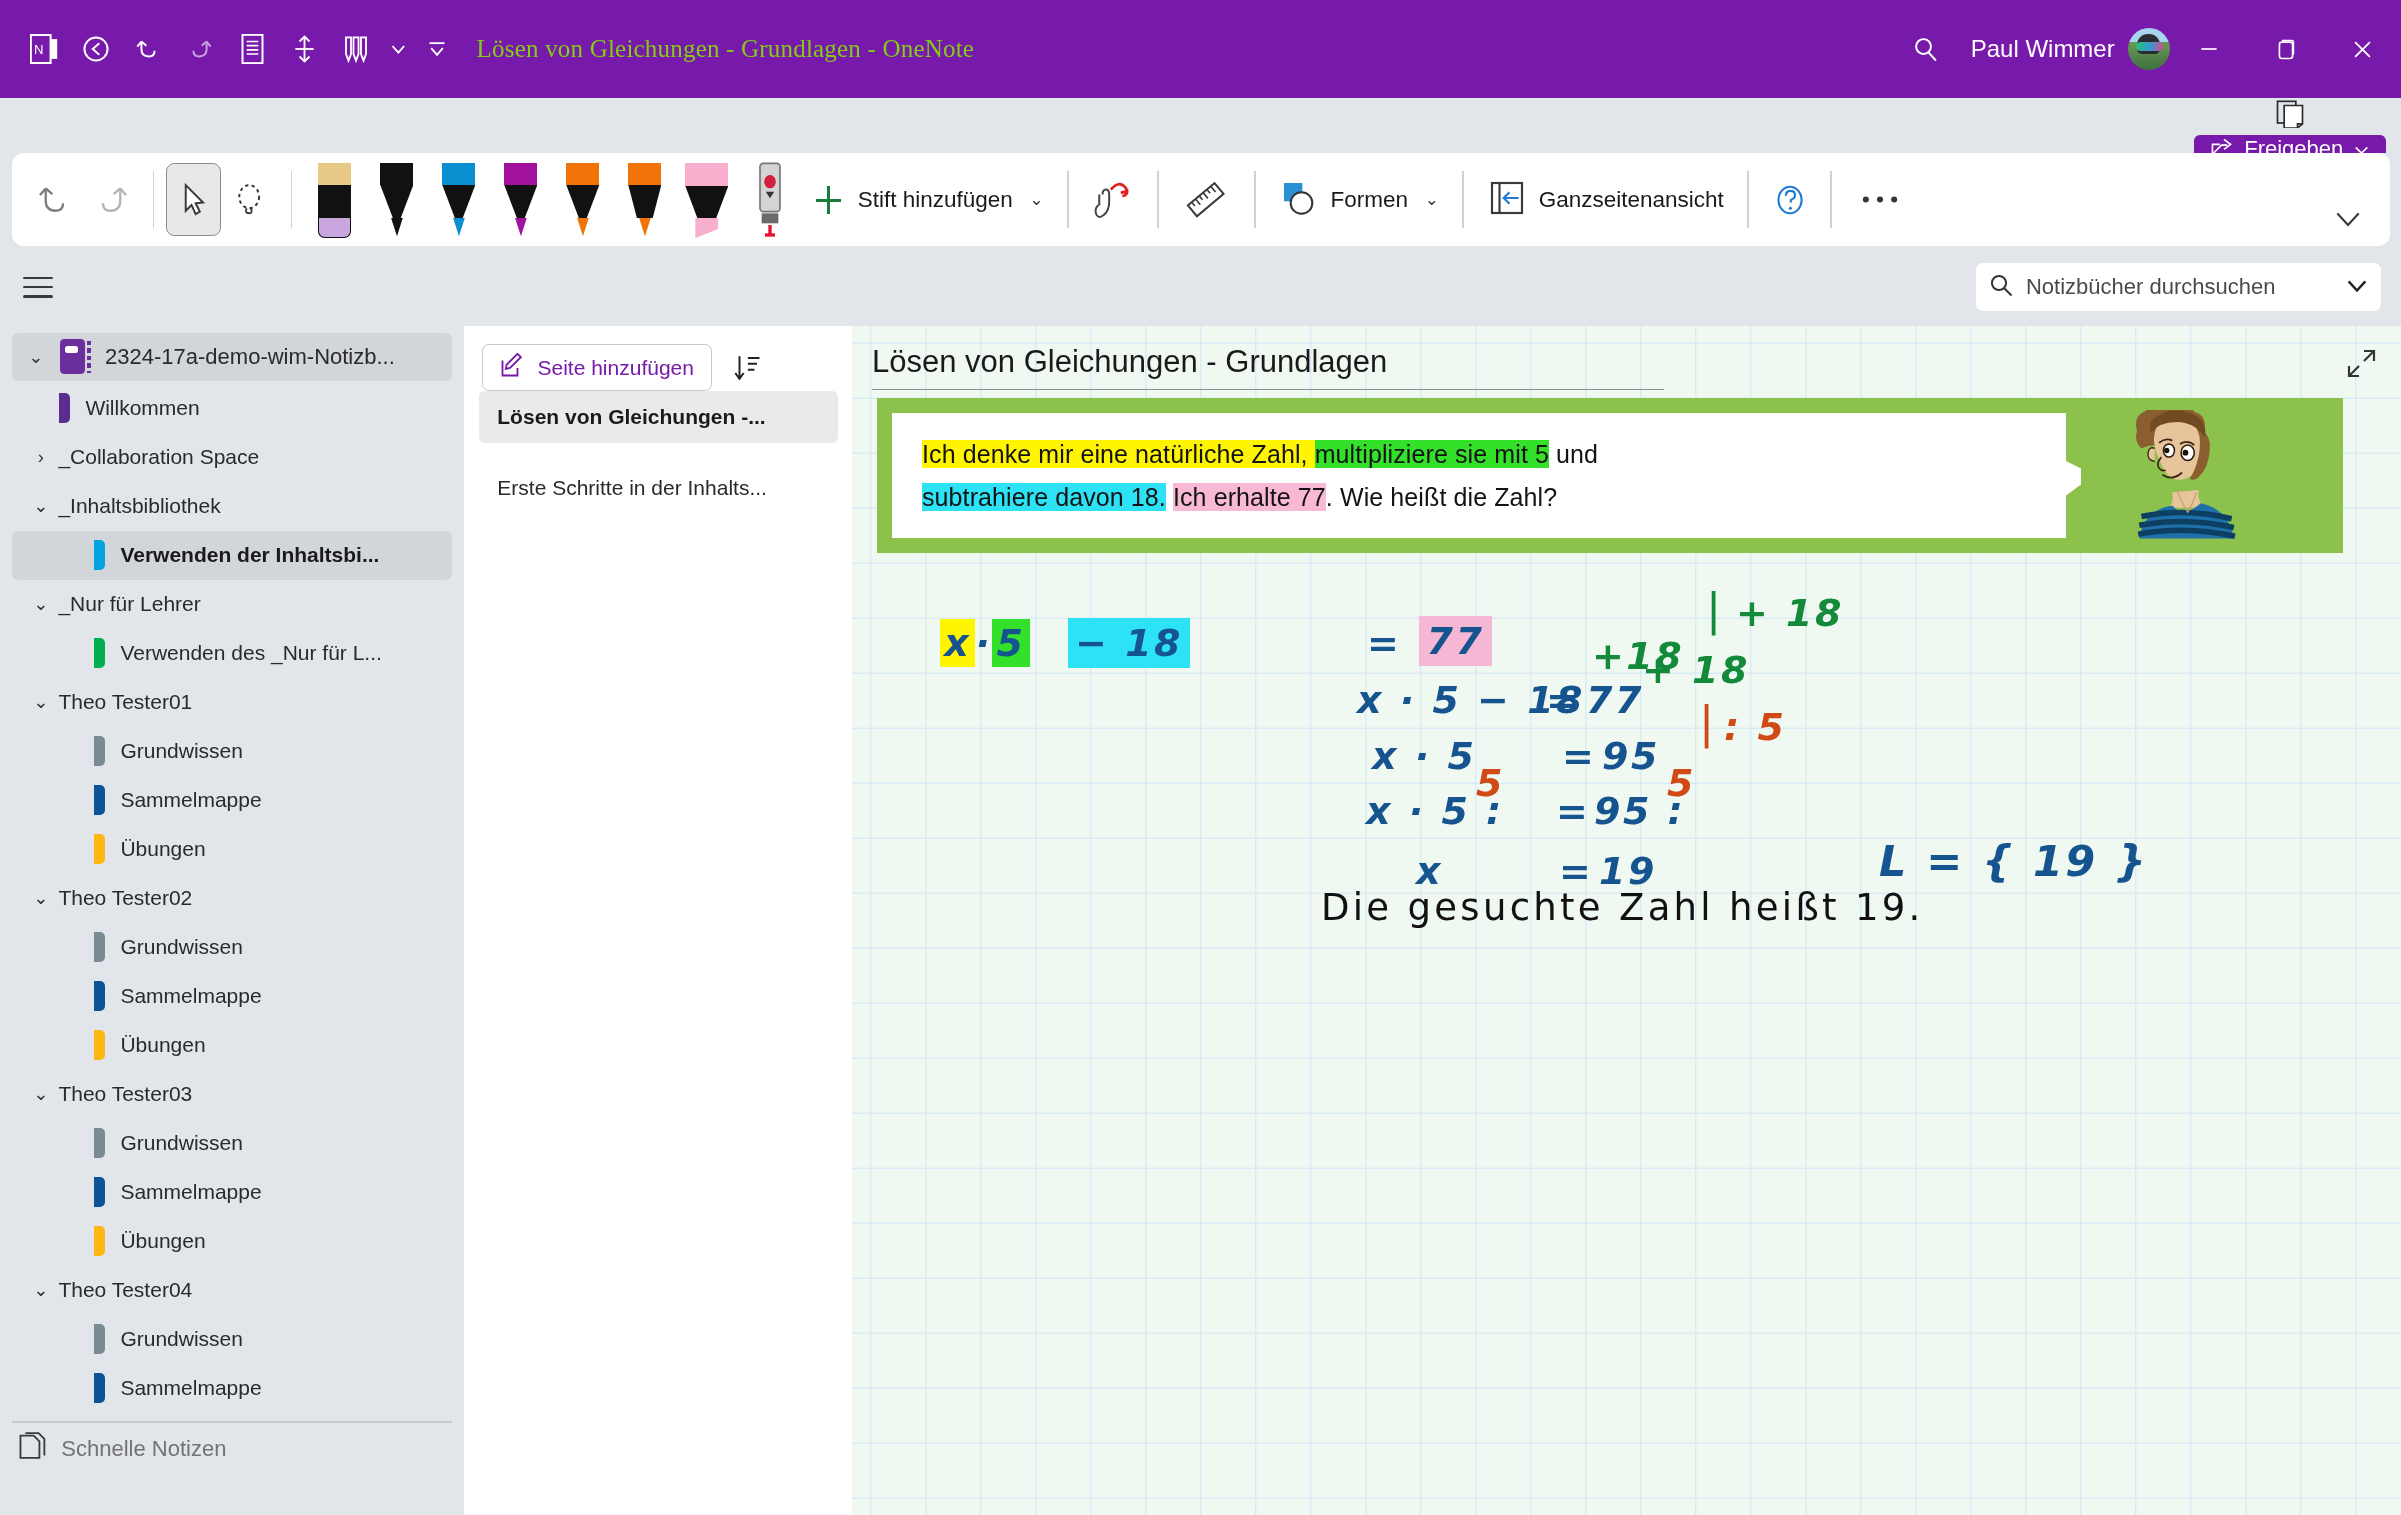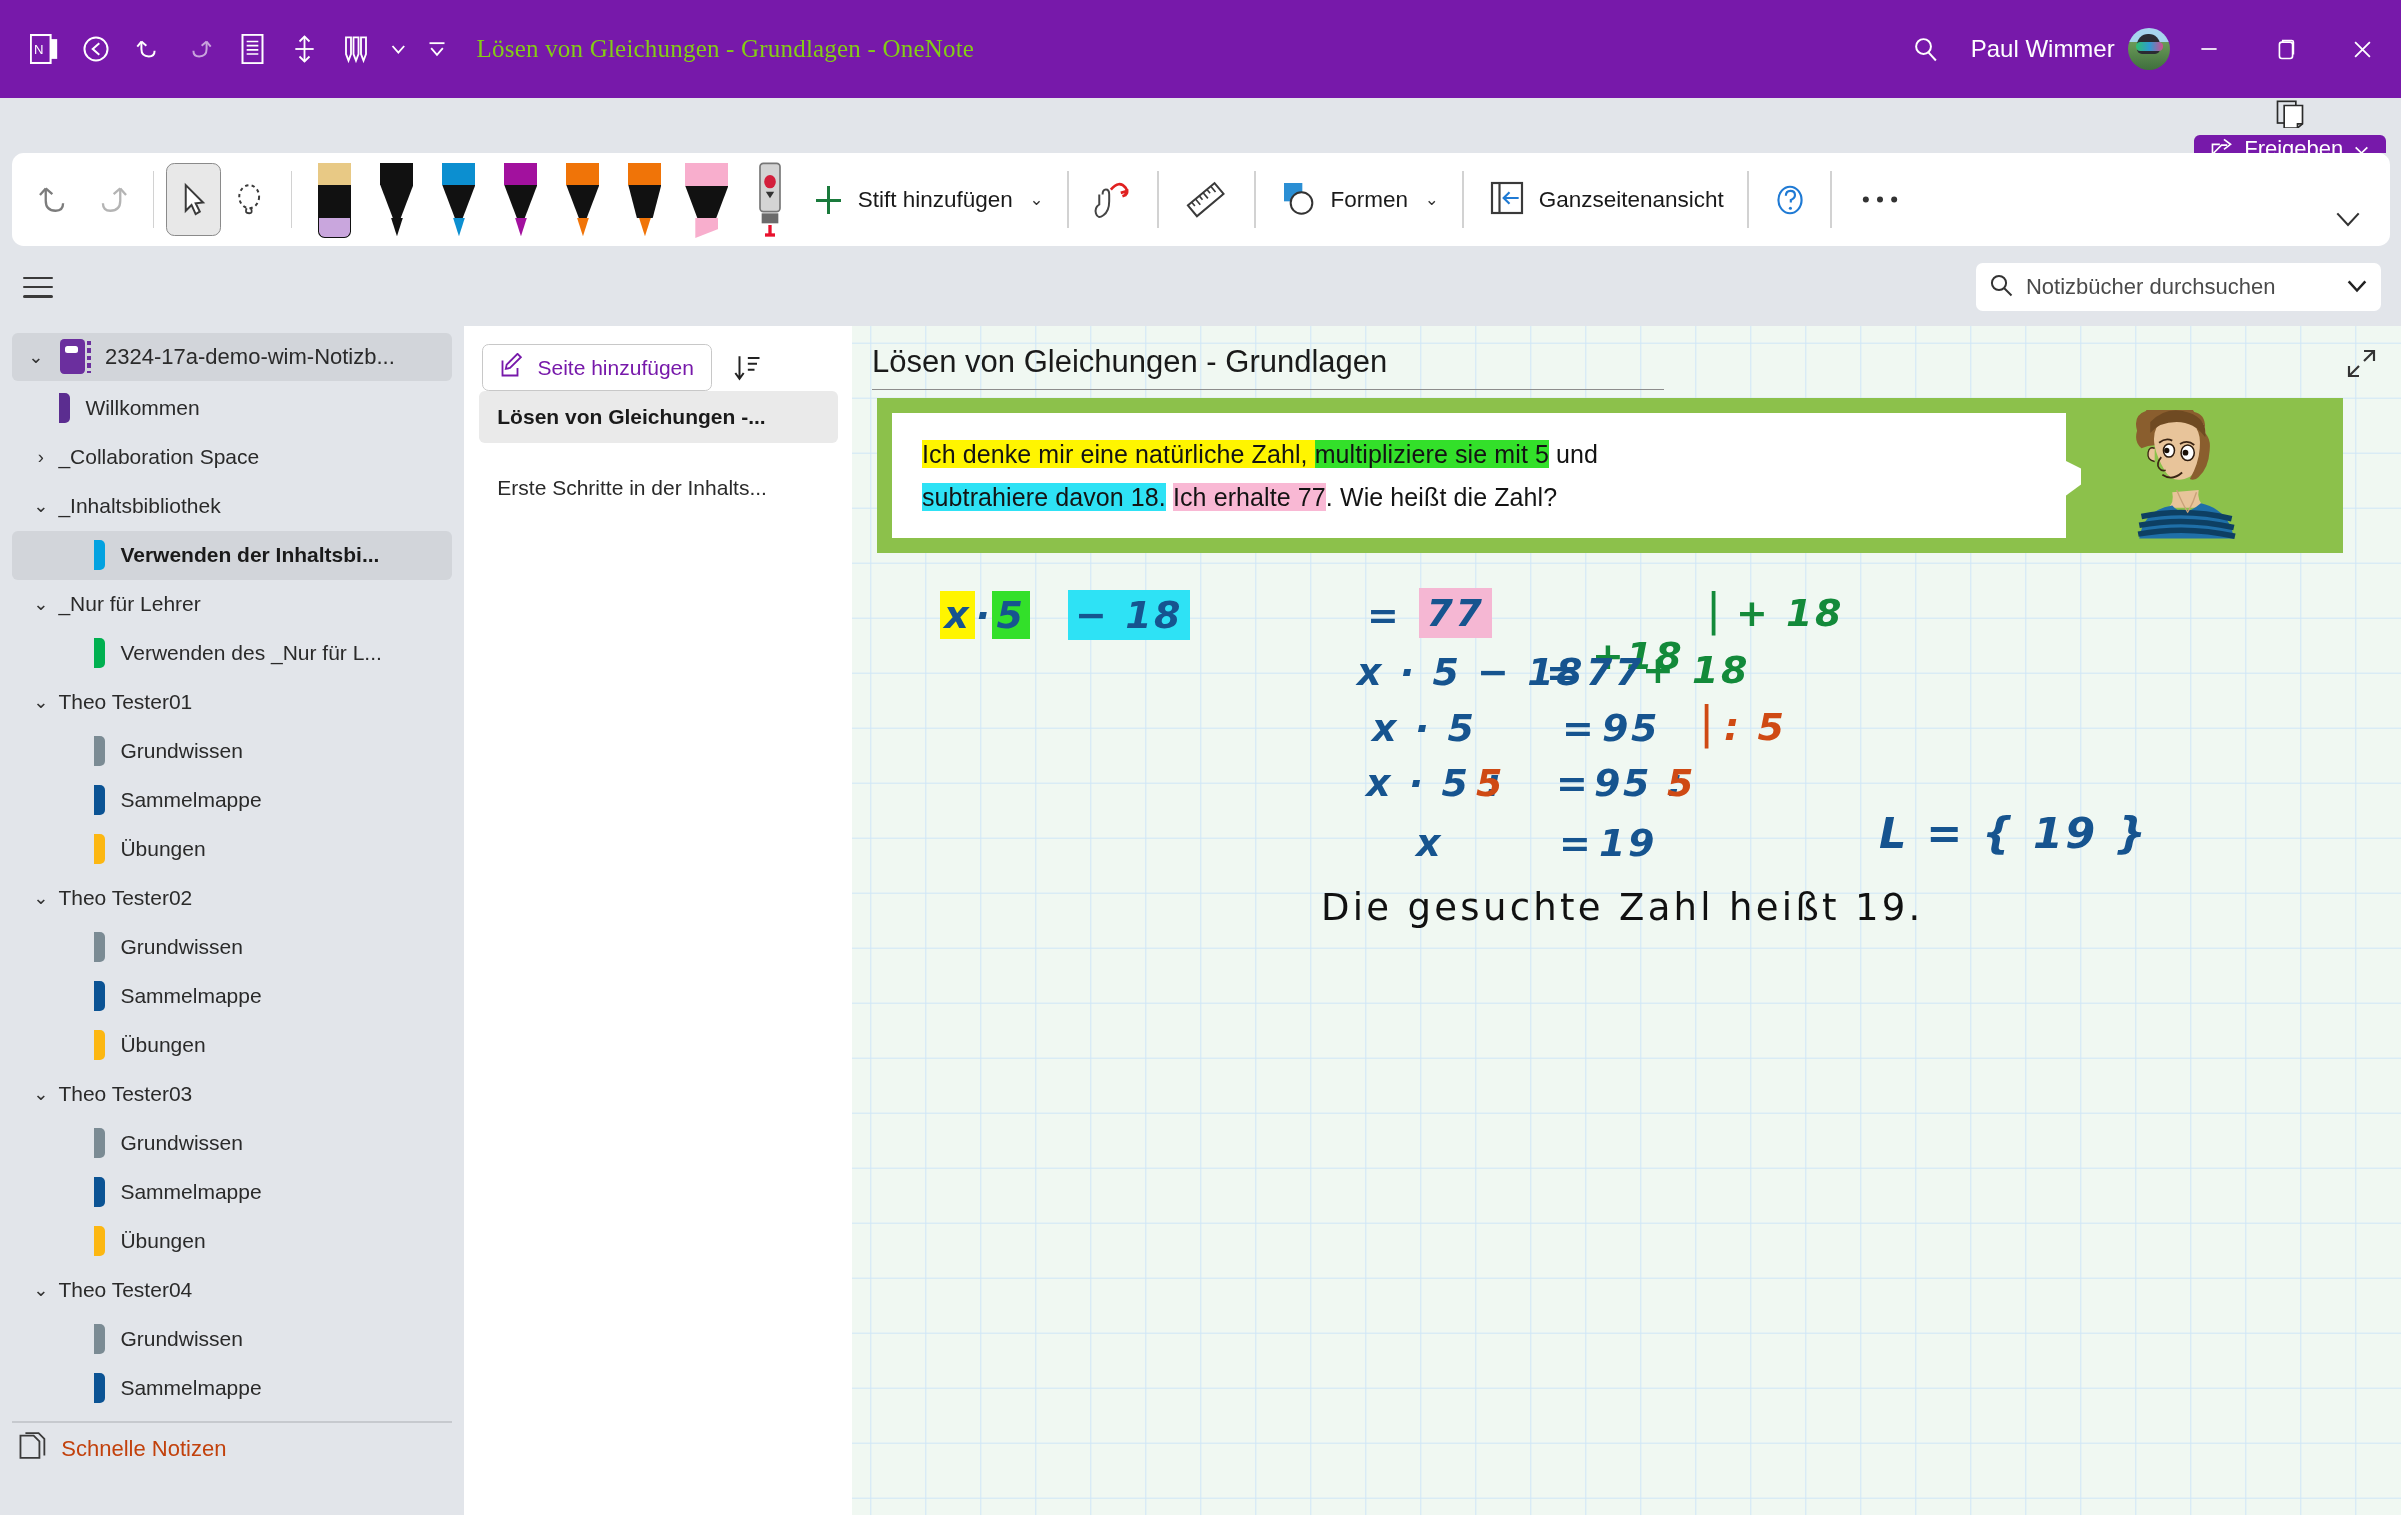--- a/index.html
+++ b/index.html
@@ -170,21 +170,21 @@
   }
   .tree-label { font-size: 21px; color: #2a2a2a; white-space: nowrap; overflow: hidden; }
   .tree-label.bold { font-weight: bold; color: #1a1a1a; }
   .indent1 { padding-left: 11.7px; }
   .indent2 { padding-left: 47px; }
   .indent3 { padding-left: 82px; }
   .sb-divider { height: 1.7px; background: #c6c9ce; margin: 8.3px 11.7px 0 11.7px; }
   .quicknotes {
     height: 53px; display:flex; align-items:center; gap: 15px; padding-left: 18.3px;
   }
-  .qn-label { font-size: 22px; color: #c2410c; }
+  .qn-label { font-size: 22px; color: #737373; }
 
   
   .pagelist {
     position: absolute; top: 326px; left: 464px; width: 389px; height: 1190px;
     background: #ffffff;
   }
   .addpage-row { display: flex; align-items: center; padding: 18.3px 13.3px 0 18.3px; gap: 15px; }
   .addpage {
     border: 1.3px solid #c8c8c8; border-radius: 6.7px; height: 47px;
     display: flex; align-items: center; gap: 12.5px; padding: 0 16.7px;
@@ -238,21 +238,21 @@
   .hl-p { background: #f9b8d4; }
   .boy {
     width: 250px; margin: 3.3px 3.3px 3.3px 15px; position: relative; overflow: hidden;
     flex: none;
   }
 
   
   .hw {
     position: absolute; font-family: "DejaVu Sans", sans-serif; white-space: nowrap;
   }
-  .ink-blue { color: #16548f; }
+  .ink-blue { color: #16548f; margin-top: 28px; }
   .ink-green { color: #138a3a; }
   .ink-orange { color: #cf4a14; }
   .eq { font-size: 38px; font-style: italic; font-weight: 600; letter-spacing: 2.5px; }
   .eq-big { font-size: 43px; }
   .mk-y { background: #fff500; padding: 1.7px 4.2px; }
   .mk-g { background: #33e02a; padding: 1.7px 4.2px; }
   .mk-c { background: #2ee2f5; padding: 3.3px 6.7px; }
   .mk-p { background: #f5b7d3; padding: 3.3px 7.5px; }
   .sentence {
     font-size: 37px; font-family: "DejaVu Sans", sans-serif; color: #111;

